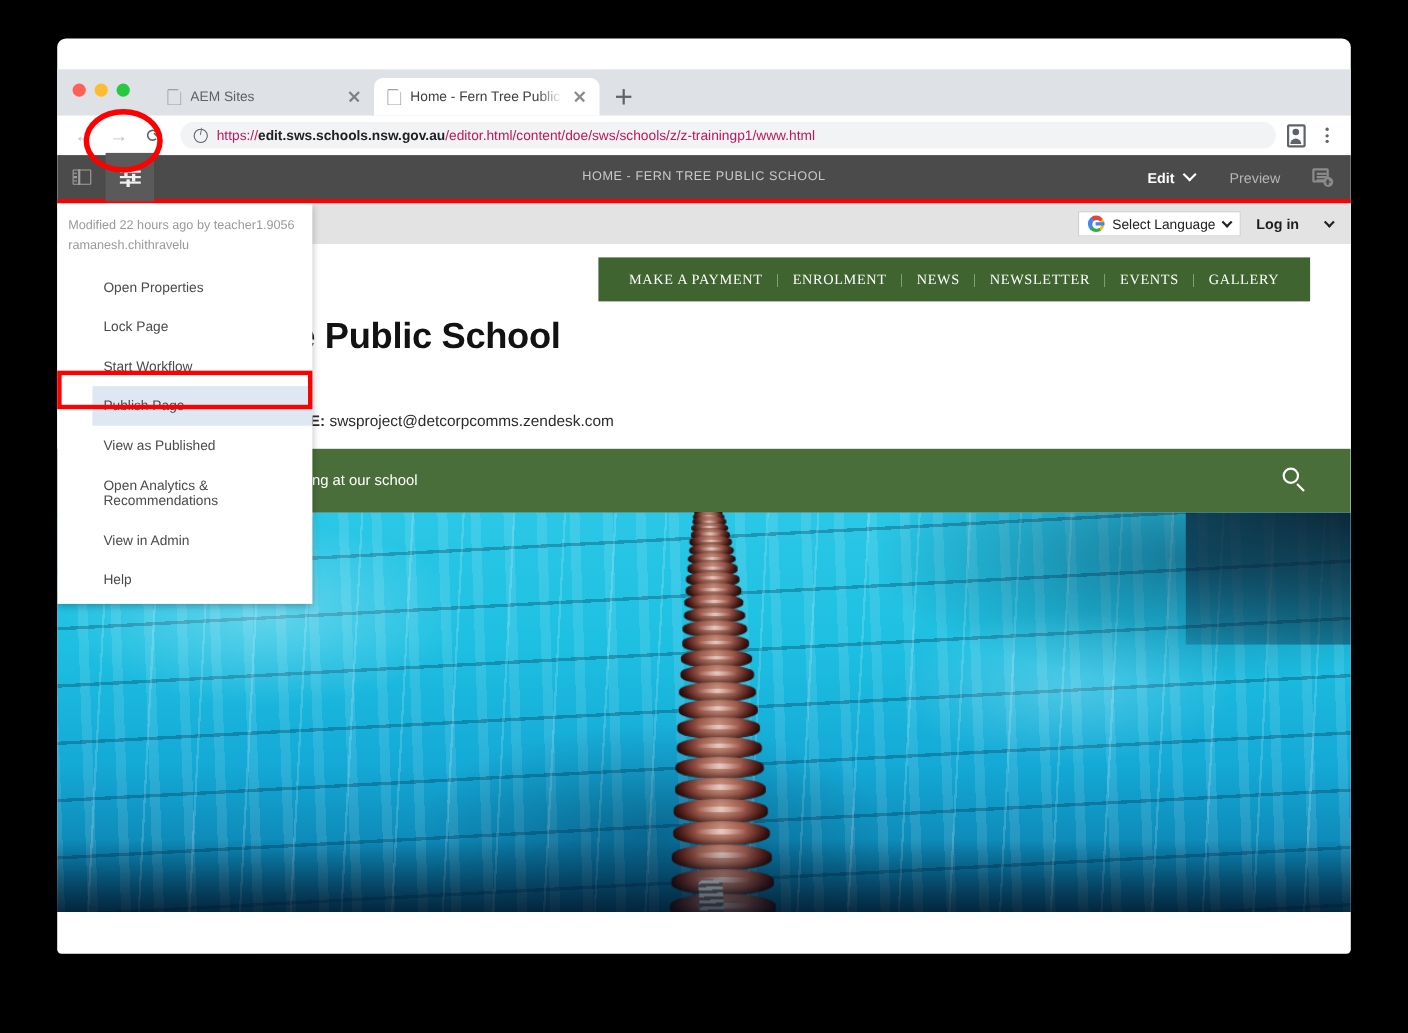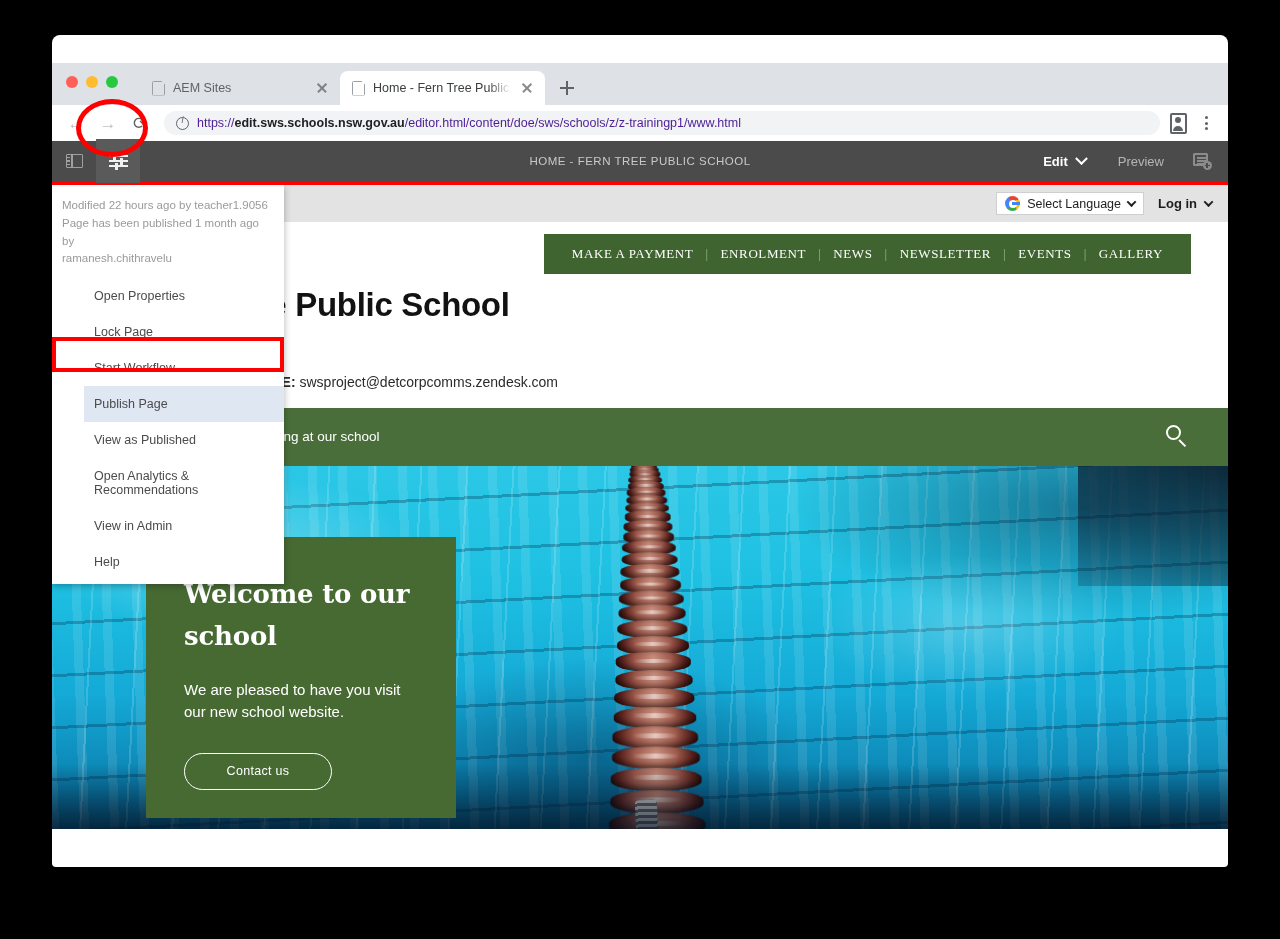--- a/index.html
+++ b/index.html
@@ -144,21 +144,21 @@
     flex: 0 0 auto;
     position: relative;
   }
   #info-icon::after {
     content: "i";
     position: absolute; left: 0; right: 0; top: -2.5px;
     text-align: center;
     font-size: 9px; font-style: italic;
     color: #5f6368;
   }
-  .url-dim { color: #4c1d95; }
+  .url-dim { color: #be185d; }
   .url-strong { color: #202124; font-weight: bold; }
   #toolbar-right { display: flex; align-items: center; gap: 2px; }
   #profile-icon {
     width: 17px; height: 21px;
     border: 2px solid #5f6368;
     border-radius: 2px;
     position: relative;
   }
   #profile-icon::before {
     content: "";
@@ -326,21 +326,21 @@
     width: 8px; height: 3.4px;
     background: #4285f4;
   }
   .mini-chev {
     width: 7px; height: 7px;
     border-right: 2px solid #222;
     border-bottom: 2px solid #222;
     transform: rotate(45deg) translate(-1px,-1px);
   }
   #login-link {
-    display: flex; align-items: center; gap: 8px;
+    display: flex; align-items: center; gap: 24px;
     font-size: 13px; font-weight: bold; color: #1d1d1d;
   }
 
   #site-header {
     position: relative;
     height: 186px;
     background: #ffffff;
   }
   #top-nav {
     position: absolute;
@@ -732,31 +732,25 @@
           <span class="seg" style="width: 82.1379px; height: 21.1379px; top: 248.514px; margin-left: 10.6207px; z-index: 22;"></span>
           <span class="seg" style="width: 84.6897px; height: 21.6897px; top: 268.014px; margin-left: 11.1034px; z-index: 23;"></span>
           <span class="seg" style="width: 87.2414px; height: 22.2414px; top: 288.228px; margin-left: 11.5862px; z-index: 24;"></span>
           <span class="seg" style="width: 89.7931px; height: 22.7931px; top: 309.156px; margin-left: 12.069px; z-index: 25;"></span>
           <span class="seg" style="width: 92.3448px; height: 23.3448px; top: 330.797px; margin-left: 12.5517px; z-index: 26;"></span>
           <span class="seg" style="width: 94.8966px; height: 23.8966px; top: 353.151px; margin-left: 13.0345px; z-index: 27;"></span>
         </div>
       <div id="rope-tail"></div>
       <div id="pool-dark-bottom"></div>
 
-      <div id="welcome-card">
-        <div id="welcome-title">Welcome to our school</div>
-        <div id="welcome-text">We are pleased to have you visit our new school website.</div>
-        <div id="contact-us-button">Contact us</div>
-      </div>
     </div>
 
     <div id="page-info-menu">
       <div id="page-status-block">
         <div>Modified 22 hours ago by teacher1.9056</div>
-        <div>Page has been published 1 month ago by</div>
         <div>ramanesh.chithravelu</div>
       </div>
       <div class="menu-item">Open Properties</div>
       <div class="menu-item">Lock Page</div>
       <div class="menu-item">Start Workflow</div>
       <div class="menu-item highlighted">Publish Page</div>
       <div class="menu-item">View as Published</div>
       <div class="menu-item">Open Analytics &amp; Recommendations</div>
       <div class="menu-item">View in Admin</div>
       <div class="menu-item">Help</div>

